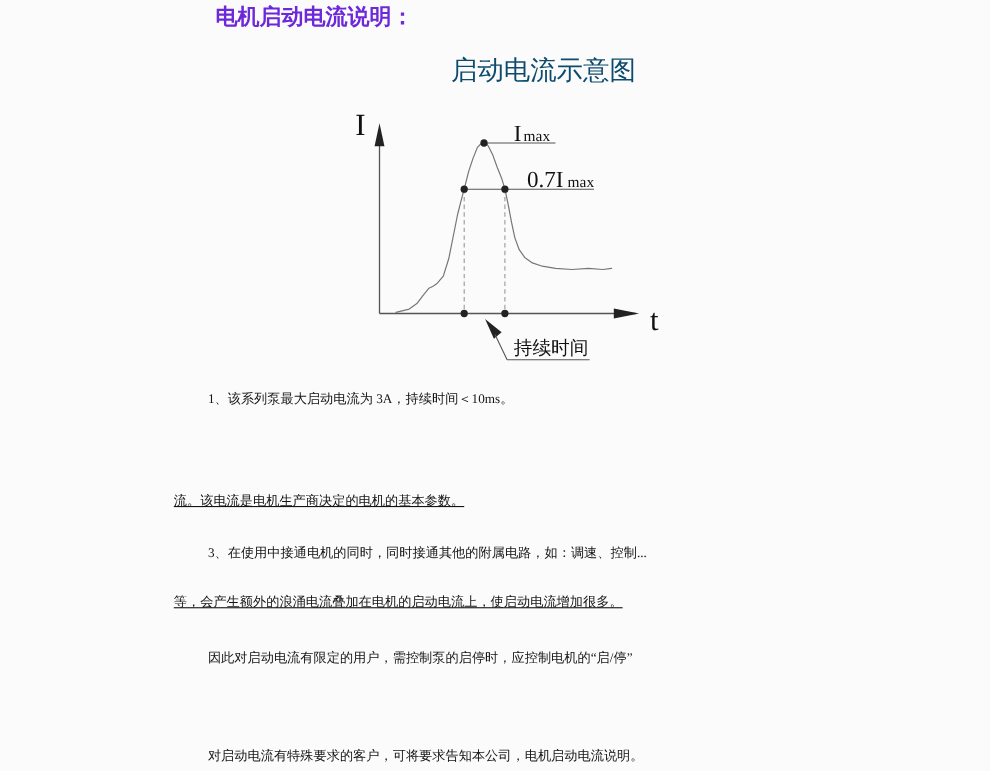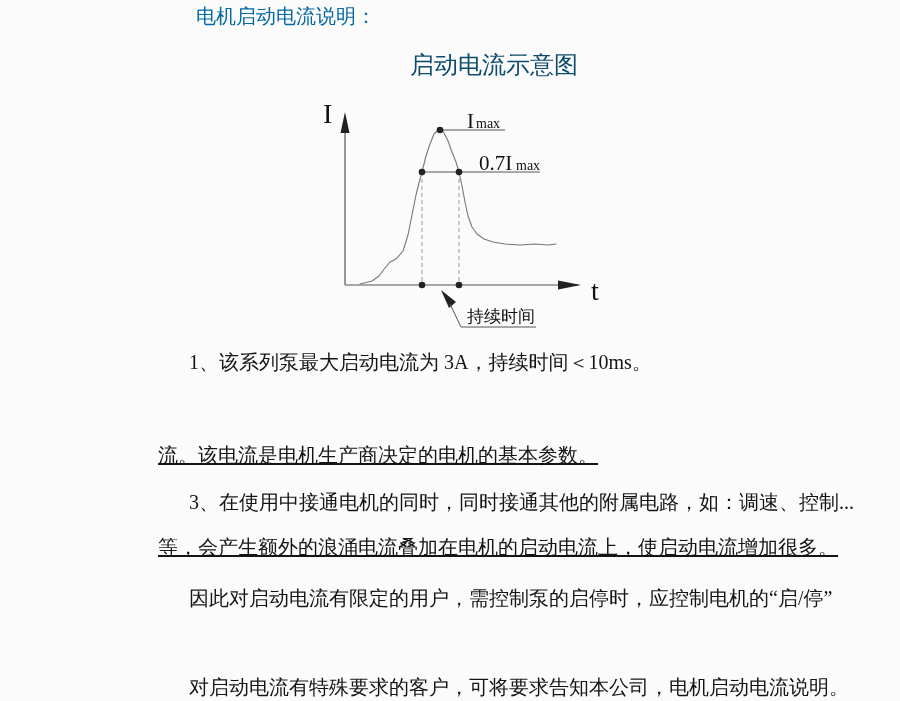--- a/index.html
+++ b/index.html
@@ -10,24 +10,24 @@
     background: #fbfbfb;
     font-family: "Liberation Serif", serif;
     color: #161616;
     overflow: hidden;
   }
   .heading {
     position: absolute;
     left: 196px;
     top: 5px;
     font-family: "Liberation Sans", sans-serif;
-    font-weight: normal;
+    font-weight: bold;
     font-size: 20px;
     line-height: 22px;
-    color: #0369a1;
+    color: #6d28d9;
     white-space: nowrap;
   }
   .chart-title {
     position: absolute;
     left: 410px;
     top: 52px;
     font-size: 24px;
     line-height: 27px;
     color: #0c4a6e;
     white-space: nowrap;
@@ -36,21 +36,21 @@
     position: absolute;
     left: 300px;
     top: 90px;
   }
   .diagram text {
     fill: #111;
     font-family: "Liberation Serif", serif;
   }
   .body-line {
     position: absolute;
-    font-size: 20px;
+    font-size: 12px;
     line-height: 23px;
     white-space: nowrap;
     color: #141414;
   }
   .body-line.flush  { left: 158px; text-decoration: underline; }
   .body-line.indent { left: 189px; }
 </style>
 </head>
 <body>
 

